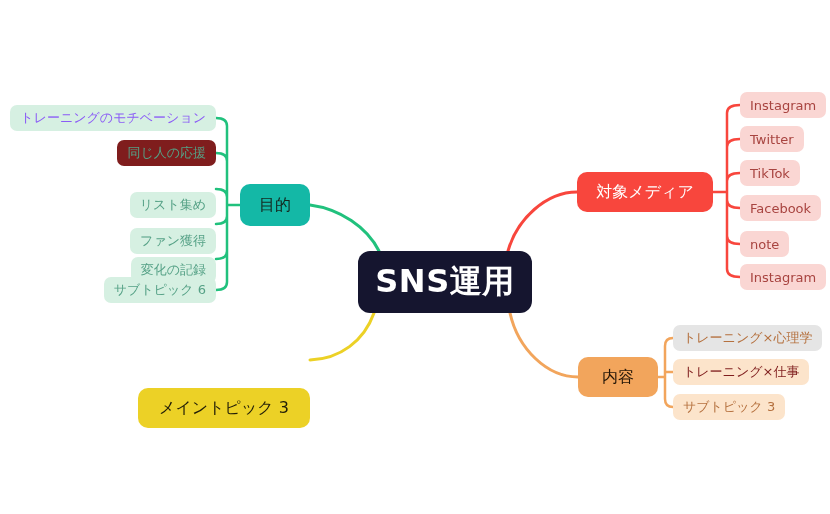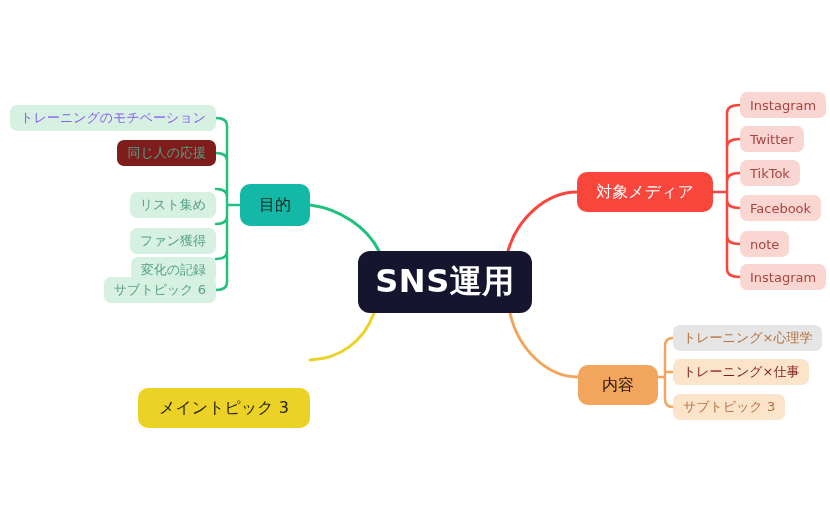--- a/index.html
+++ b/index.html
@@ -97,21 +97,21 @@
   </svg>
 
   <div class="node central" style="background-color: rgb(21, 21, 47); color: rgb(255, 255, 255);">SNS運用</div>
 
   <div class="node main-topic node-purpose" style="background-color: #14b8a6; color: rgb(20, 39, 30);">目的</div>
 
   <div class="node main-topic node-media" style="background-color: rgb(248, 70, 61); color: rgb(255, 255, 255);">対象メディア</div>
 
   <div class="node main-topic node-maintopic" style="background-color: rgb(236, 209, 38); color: rgb(32, 29, 8);">メイントピック 3</div>
 
-  <div class="node main-topic node-content" style="background-color: rgb(242, 165, 92); color: rgb(34, 21, 7); margin-top: 8px;">内容</div>
+  <div class="node main-topic node-content" style="background-color: rgb(242, 165, 92); color: rgb(34, 21, 7);">内容</div>
 
   <div class="node child pc pc0" style="background-color: rgb(214, 240, 226); color: #8b5cf6;">トレーニングのモチベーション</div>
   <div class="node child pc pc1" style="background-color: #7f1d1d; color: rgb(85, 161, 134);">同じ人の応援</div>
   <div class="node child pc pc2" style="background-color: rgb(214, 240, 226); color: rgb(85, 161, 134);">リスト集め</div>
   <div class="node child pc pc3" style="background-color: rgb(214, 240, 226); color: rgb(85, 161, 134);">ファン獲得</div>
   <div class="node child pc pc4" style="background-color: rgb(214, 240, 226); color: rgb(85, 161, 134);">変化の記録</div>
   <div class="node child pc pc5" style="background-color: rgb(214, 240, 226); color: rgb(85, 161, 134);">サブトピック 6</div>
 
   <div class="node child mc mc0" style="background-color: rgb(250, 214, 211); color: rgb(168, 68, 64);">Instagram</div>
   <div class="node child mc mc1" style="background-color: rgb(250, 214, 211); color: rgb(168, 68, 64);">Twitter</div>

